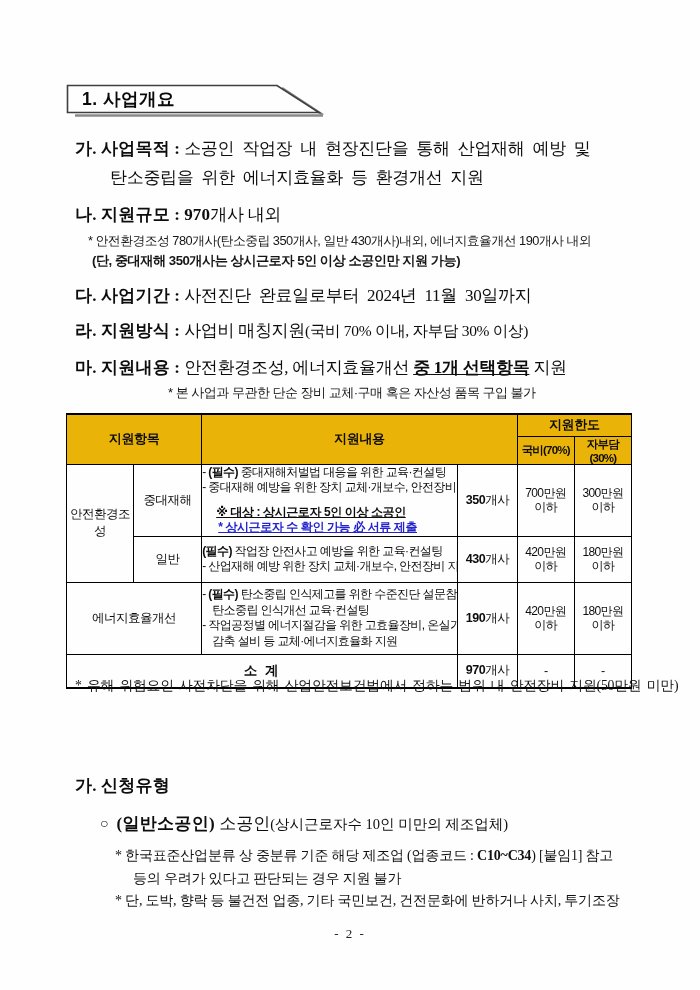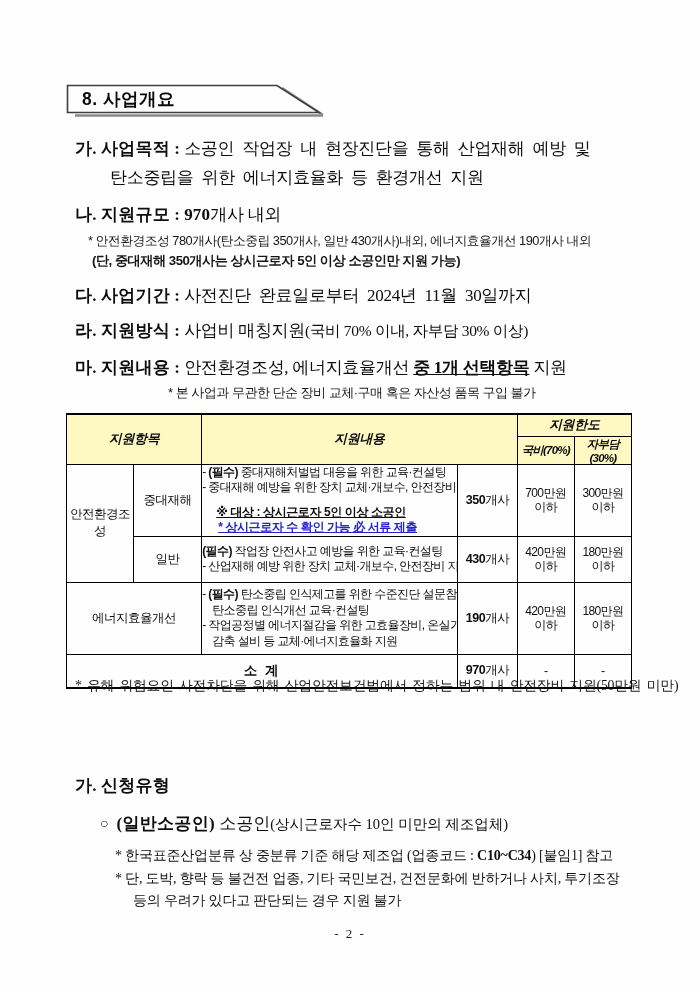--- a/index.html
+++ b/index.html
@@ -40,22 +40,22 @@
   }
   
   table.grid{
     position:absolute; left:66px; top:413px;
     border-collapse:collapse; table-layout:fixed; width:566px;
     font-family:"Liberation Sans","DejaVu Sans",sans-serif; color:#0d0d0d;
   }
   table.grid{border:1.2px solid #000; border-top:2.4px solid #000; border-bottom:2px solid #000;}
   table.grid th, table.grid td{border:1px solid #000; padding:0; vertical-align:middle; overflow:hidden;}
   table.grid thead th{
-    background:#fef9c3; font-weight:bold; text-align:center;
-    font-size:13px; letter-spacing:-0.3px;font-style:italic;
+    background:#eab308; font-weight:bold; text-align:center;
+    font-size:13px; letter-spacing:-0.3px;
   }
   table.grid thead tr.sub th{font-size:11.5px; letter-spacing:-0.8px;}
   td.c{text-align:center; font-size:12.5px; letter-spacing:-0.5px;}
   td.content-cell{padding:4px 6px 4px 8px;}
   .tline{white-space:nowrap; font-size:12px; letter-spacing:-0.6px; line-height:15.5px;}
   .tline .strong{font-weight:bold;}
   .tline.indent{padding-left:10px;}
   .tline.target{padding-left:14px; font-weight:bold; text-decoration:underline; margin-top:9px; letter-spacing:-0.4px;}
   .tline.blue{padding-left:16px; color:#2323cd; font-weight:bold; text-decoration:underline; letter-spacing:-0.4px;}
   .count .num{font-weight:bold;}
@@ -80,21 +80,21 @@
 <body>
 
 <div class="page">
 
   <div class="banner" style="top:84px;">
     <svg width="280" height="36" viewBox="0 0 280 36">
       <line x1="9" y1="31.5" x2="257" y2="31.5" stroke="#8a8a8a" stroke-width="2.6"></line>
       <line x1="216" y1="4" x2="257" y2="31" stroke="#8a8a8a" stroke-width="2.6"></line>
       <polygon points="1.5,1.5 211,1.5 253,28.5 1.5,28.5" fill="#fefefe" stroke="#3f3f3f" stroke-width="1.6"></polygon>
     </svg>
-    <div class="banner-text">8. 사업개요</div>
+    <div class="banner-text">1. 사업개요</div>
   </div>
 
   <div class="h-item" style="top:134px;">
     <span class="lbl">가. 사업목적 :</span>
     <span class="wide">소공인 작업장 내 현장진단을 통해 산업재해 예방 및</span>
     <span class="cont wide">탄소중립을 위한 에너지효율화 등 환경개선 지원</span>
   </div>
 
   <div class="h-item" style="top:200px;">
     <span class="lbl">나. 지원규모 :</span>
@@ -222,19 +222,19 @@
   </div>
 
   <div class="bullet-line" style="top:812px;">
     <span class="marker">○</span><span class="strong">(일반소공인)</span><span> 소공인</span><span class="paren">(상시근로자수 10인 미만의 제조업체)</span>
   </div>
 
   <div class="serif-note" style="top:847px; left:115px;">
     <span>* 한국표준산업분류 상 중분류 기준 해당 제조업 (업종코드 : </span><span style="font-weight:bold;">C10~C34</span><span>) [붙임1] 참고</span>
   </div>
   <div class="serif-note" style="top:868px; left:115px; line-height:21.5px;">
+    <span style="display:block; padding-left:18px;">등의 우려가 있다고 판단되는 경우 지원 불가</span>
     <span>* 단, 도박, 향락 등 불건전 업종, 기타 국민보건, 건전문화에 반하거나 사치, 투기조장</span>
-    <span style="display:block; padding-left:18px;">등의 우려가 있다고 판단되는 경우 지원 불가</span>
   </div>
 
   <div class="page-footer">- 2 -</div>
 
 </div>
 
 </body></html>

